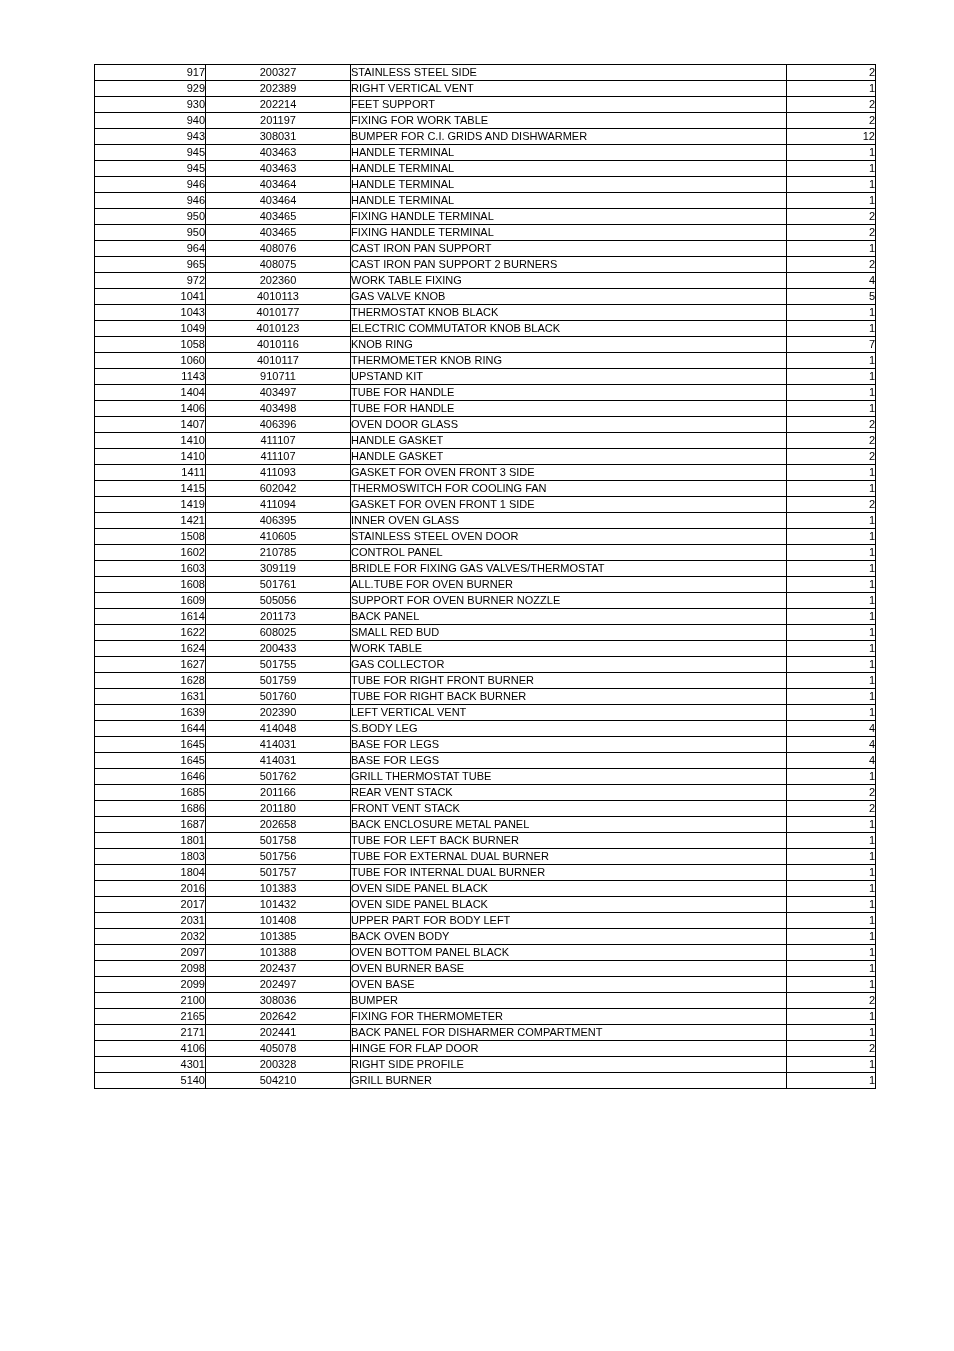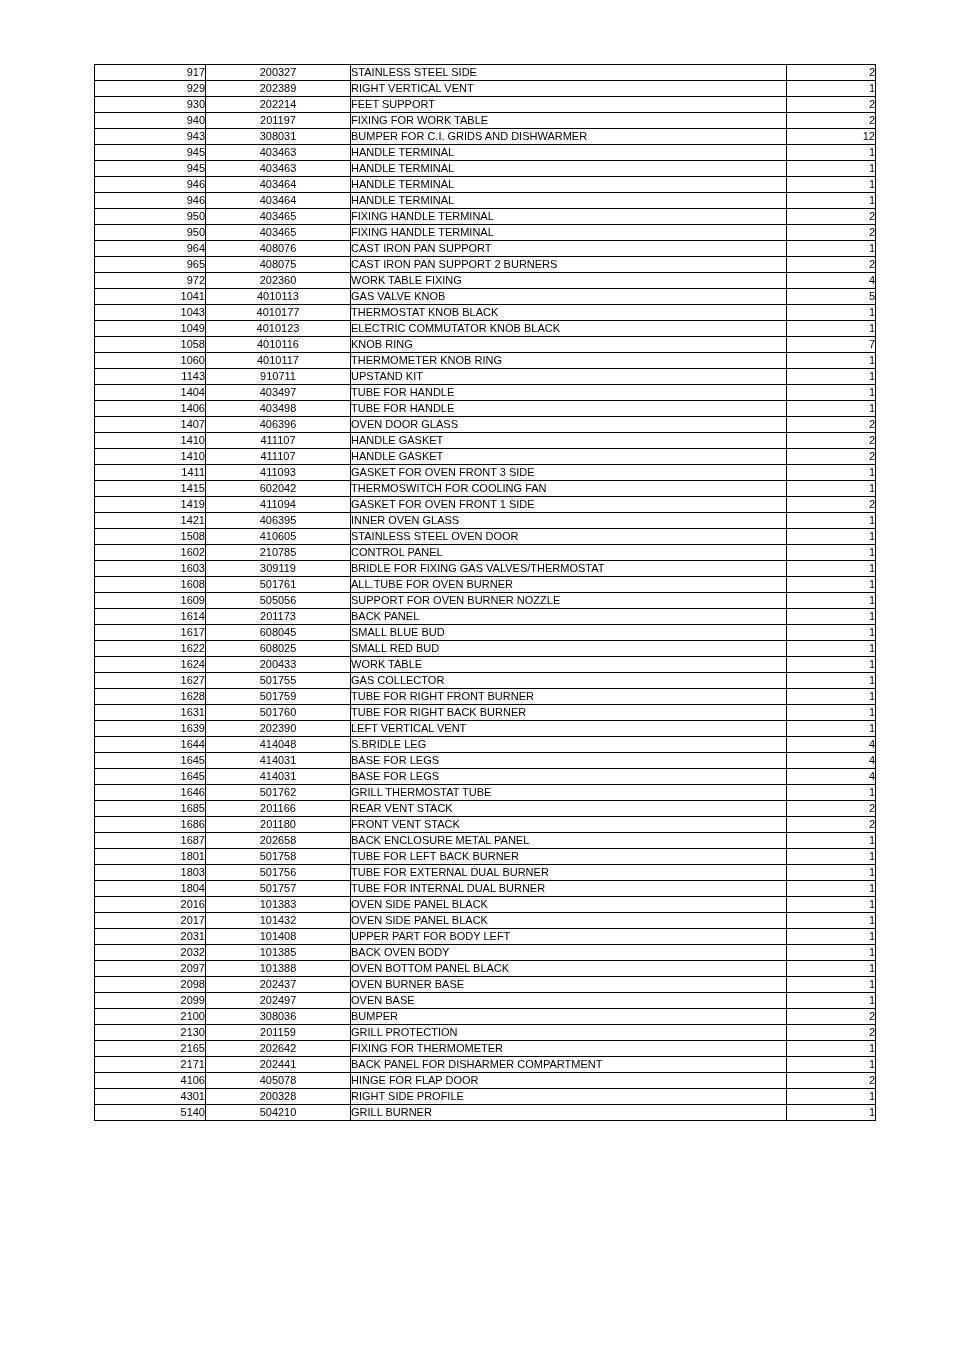--- a/index.html
+++ b/index.html
@@ -270,26 +270,20 @@
           <td class="cell-description">SUPPORT FOR OVEN BURNER NOZZLE</td>
           <td class="cell-quantity">1</td>
         </tr>
         <tr>
           <td class="cell-position">1614</td>
           <td class="cell-part-number">201173</td>
           <td class="cell-description">BACK PANEL</td>
           <td class="cell-quantity">1</td>
         </tr>
         <tr>
-          <td class="cell-position">1617</td>
-          <td class="cell-part-number">608045</td>
-          <td class="cell-description">SMALL BLUE BUD</td>
-          <td class="cell-quantity">1</td>
-        </tr>
-        <tr>
           <td class="cell-position">1622</td>
           <td class="cell-part-number">608025</td>
           <td class="cell-description">SMALL RED BUD</td>
           <td class="cell-quantity">1</td>
         </tr>
         <tr>
           <td class="cell-position">1624</td>
           <td class="cell-part-number">200433</td>
           <td class="cell-description">WORK TABLE</td>
           <td class="cell-quantity">1</td>
@@ -314,21 +308,21 @@
         </tr>
         <tr>
           <td class="cell-position">1639</td>
           <td class="cell-part-number">202390</td>
           <td class="cell-description">LEFT VERTICAL VENT</td>
           <td class="cell-quantity">1</td>
         </tr>
         <tr>
           <td class="cell-position">1644</td>
           <td class="cell-part-number">414048</td>
-          <td class="cell-description">S.BRIDLE LEG</td>
+          <td class="cell-description">S.BODY LEG</td>
           <td class="cell-quantity">4</td>
         </tr>
         <tr>
           <td class="cell-position">1645</td>
           <td class="cell-part-number">414031</td>
           <td class="cell-description">BASE FOR LEGS</td>
           <td class="cell-quantity">4</td>
         </tr>
         <tr>
           <td class="cell-position">1645</td>
@@ -417,26 +411,20 @@
         <tr>
           <td class="cell-position">2099</td>
           <td class="cell-part-number">202497</td>
           <td class="cell-description">OVEN BASE</td>
           <td class="cell-quantity">1</td>
         </tr>
         <tr>
           <td class="cell-position">2100</td>
           <td class="cell-part-number">308036</td>
           <td class="cell-description">BUMPER</td>
-          <td class="cell-quantity">2</td>
-        </tr>
-        <tr>
-          <td class="cell-position">2130</td>
-          <td class="cell-part-number">201159</td>
-          <td class="cell-description">GRILL PROTECTION</td>
           <td class="cell-quantity">2</td>
         </tr>
         <tr>
           <td class="cell-position">2165</td>
           <td class="cell-part-number">202642</td>
           <td class="cell-description">FIXING FOR THERMOMETER</td>
           <td class="cell-quantity">1</td>
         </tr>
         <tr>
           <td class="cell-position">2171</td>

